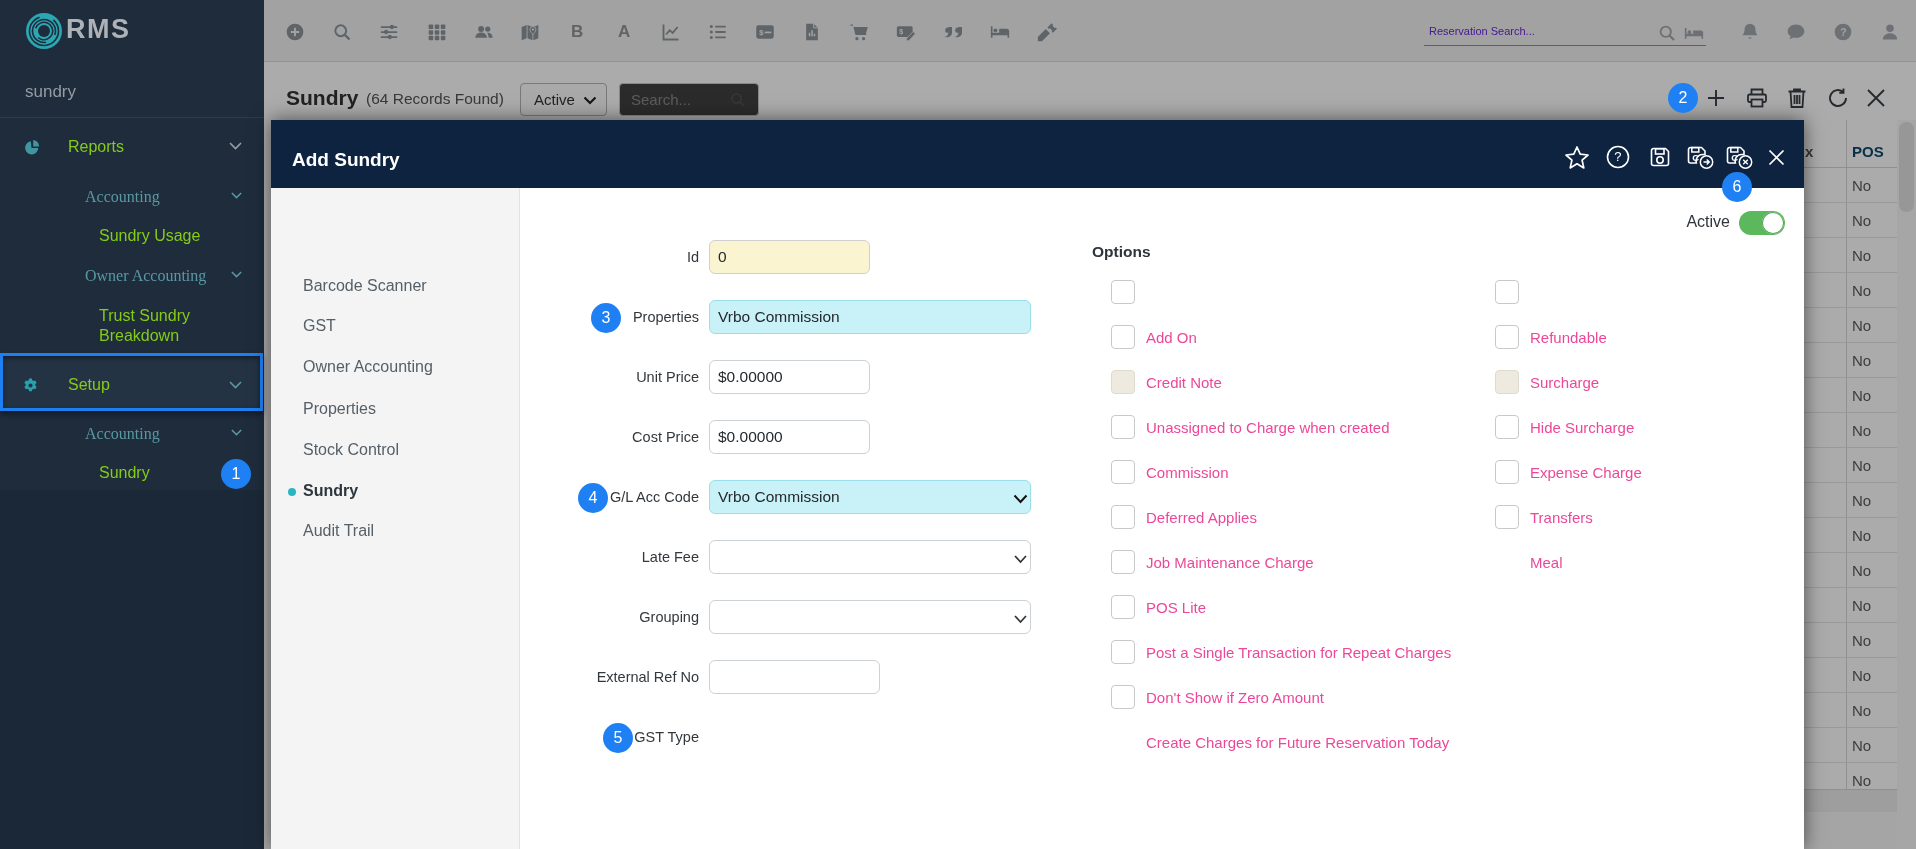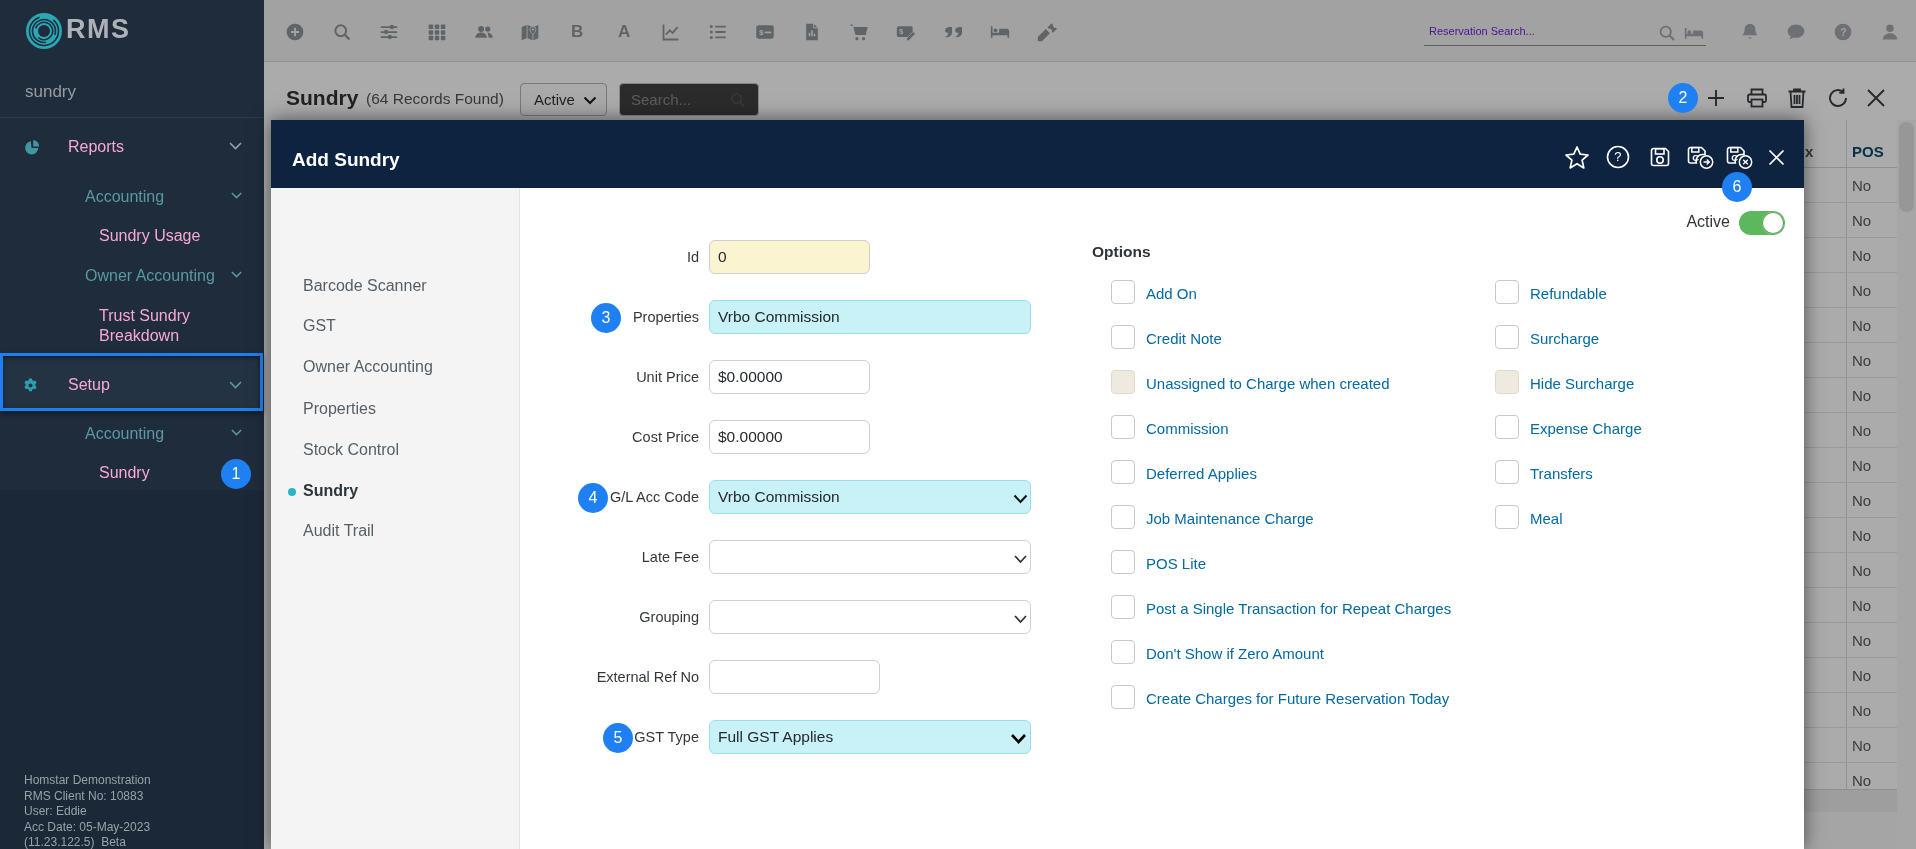--- a/index.html
+++ b/index.html
@@ -2,22 +2,22 @@
 <html><head>
 <meta charset="utf-8">
 <style>
 * { margin:0; padding:0; box-sizing:border-box; }
 html,body { width:1916px; height:849px; overflow:hidden; font-family:"Liberation Sans", sans-serif; }
 body { position:relative; background:#fff; }
 
 #sidebar { position:absolute; left:0; top:0; width:264px; height:849px; background:#1e2c3c; z-index:5; }
 #sb-sep { position:absolute; left:0; top:117px; width:264px; height:1px; background:#2c3b4b; }
 #sb-query { position:absolute; left:25px; top:82px; color:#959ca4; font-size:17px; }
-.sb-item { position:absolute; color:#f9a8d4; font-size:16px; }
-.sb-teal { color:#5a98a3; }
+.sb-item { position:absolute; color:#84cc16; font-size:16px; }
+.sb-teal { color:#5a98a3;font-family:Liberation Serif, serif; }
 .sbchev { position:absolute; }
 #rms-word { position:absolute; left:66px; top:14px; font-size:27px; font-weight:bold; color:#aeb2b6; letter-spacing:1.5px; }
 #setup-box { position:absolute; left:0px; top:353px; width:263px; height:58px; border:3px solid #1d7ff2; background:#243344; box-shadow:inset 0 2px 5px rgba(0,0,0,0.45), 0 3px 6px rgba(0,0,0,0.4); }
 #sb-bottom { position:absolute; left:24px; top:773px; color:#99a1a8; font-size:12px; line-height:15.5px; }
 #sb-dark { position:absolute; left:0; top:490px; width:264px; height:359px; background:#1b2837; }
 
 #content { position:absolute; left:264px; top:0; width:1652px; height:849px; background:#fff; }
 #toolbar { position:absolute; left:0; top:0; width:1652px; height:62px; background:#f2f2f2; border-bottom:1px solid #dcdcdc; }
 #pagehead { position:absolute; left:0; top:62px; width:1652px; height:58px; background:#ffffff; }
 #overlay { position:absolute; left:264px; top:0; width:1652px; height:849px; background:rgba(0,0,0,0.33); z-index:10; }
@@ -41,21 +41,21 @@
 #find span { position:absolute; left:10px; top:5px; font-size:16px; color:#b0b0b0; }
 .nav-item { position:absolute; left:32px; color:#565f66; font-size:16px; }
 .nav-act { color:#2e363d; font-weight:bold; }
 #nav-dot { position:absolute; left:17px; width:8px; height:8px; border-radius:50%; background:#2ab5c3; }
 
 .lbl { position:absolute; font-size:14.5px; color:#33383d; text-align:right; width:160px; }
 .inp { position:absolute; height:34px; border:1px solid #ccd1d5; border-radius:6px; background:#fff; font-size:15.5px; color:#24292e; line-height:32px; padding-left:8px; }
 .inp-y { background:#fbf4d0; border-color:#cfcfcf; }
 .inp-c { background:#c9f1f8; border-color:#9adee9; }
 
-.opt-lbl { position:absolute; font-size:15px; color:#0369a1; }
+.opt-lbl { position:absolute; font-size:15px; color:#ec4899;margin-top:44px; }
 .cb { position:absolute; width:24px; height:24px; border:1px solid #c9c9c9; border-radius:4px; background:#fff; }
 .cb-d { background:#eeeadf; border-color:#dfdbcc; }
 
 #toggle { position:absolute; left:1468px; top:91px; width:46px; height:24px; border-radius:12px; background:#5cb85c; }
 #toggle i { position:absolute; right:1px; top:1px; width:22px; height:22px; border-radius:50%; background:#fff; box-shadow:0 0 0 1px #54a754 inset; }
 
 .badge { position:absolute; background:#1f80f3; color:#fff; border-radius:50%; text-align:center; z-index:30; font-size:15px; }
 svg { display:block; }
 .ico { position:absolute; }
 .mh { position:absolute; }
@@ -308,21 +308,20 @@
     </svg>
   <div class="sb-item" style="left:68px;top:376px">Setup</div>
   <svg class="sbchev" style="left:229px;top:381px" width="13" height="8" viewBox="0 0 13 8">
       <path d="M1 1l5.5 5.5L12 1" stroke="#5a98a3" stroke-width="1.6" fill="none"></path>
     </svg>
   <div class="sb-item sb-teal" style="left:85px;top:425px">Accounting</div>
   <svg class="sbchev" style="left:231px;top:429px" width="11" height="7" viewBox="0 0 13 8">
       <path d="M1 1l5.5 5.5L12 1" stroke="#5a98a3" stroke-width="1.7" fill="none"></path>
     </svg>
   <div class="sb-item" style="left:99px;top:464px">Sundry</div>
-  <div id="sb-bottom">Homstar Demonstration<br>RMS Client No: 10883<br>User: Eddie<br>Acc Date: 05-May-2023<br>(11.23.122.5)&nbsp;&nbsp;Beta</div>
 </div>
 <div id="modal">
   <div id="m-head">
       <div id="m-title">Add Sundry</div>
     <svg class="mh" style="left:1293px;top:25px" width="26" height="25" viewBox="0 0 26 25">
         <path d="M13 2l3.2 7.2 7.8.8-5.9 5.2 1.7 7.7L13 18.8 6.2 22.9l1.7-7.7L2 10l7.8-.8z" fill="none" stroke="#fff" stroke-width="1.7" stroke-linejoin="round"></path>
       </svg>
     <svg class="mh" style="left:1335px;top:25px" width="24" height="24" viewBox="0 0 24 24">
         <circle cx="12" cy="12" r="10.5" fill="none" stroke="#fff" stroke-width="1.6"></circle>
         <text x="8.2" y="16.4" font-size="13" fill="#fff" font-family="Liberation Sans">?</text>
@@ -380,23 +379,20 @@
     </div>
   <div class="lbl" style="left:268px;top:489px">Grouping</div>
   <div class="inp" style="left:438px;top:480px;width:322px">
       <svg class="ico" style="left:304px;top:14px" width="13" height="9" viewBox="0 0 13 9">
         <path d="M1 1l5.5 6L12 1" stroke="#333" stroke-width="1.7" fill="none"></path>
       </svg>
     </div>
   <div class="lbl" style="left:268px;top:549px">External Ref No</div>
   <div class="inp" style="left:438px;top:540px;width:171px"></div>
   <div class="lbl" style="left:268px;top:609px">GST Type</div>
-  <div class="inp inp-c" style="left:438px;top:600px;width:322px">Full GST Applies<svg class="ico" style="left:300px;top:12px" width="17" height="12" viewBox="0 0 17 12">
-        <path d="M2 2l6.5 7L15 2" stroke="#000" stroke-width="2.6" fill="none"></path>
-      </svg></div>
 
   <div style="position:absolute;left:821px;top:123px;font-size:15.5px;font-weight:bold;color:#2f353a">Options</div>
   <div class="cb" style="left:840px;top:160px"></div>
     <div class="opt-lbl" style="left:875px;top:165px">Add On</div>
   <div class="cb" style="left:840px;top:205px"></div>
     <div class="opt-lbl" style="left:875px;top:210px">Credit Note</div>
   <div class="cb cb-d" style="left:840px;top:250px"></div>
     <div class="opt-lbl" style="left:875px;top:255px">Unassigned to Charge when created</div>
   <div class="cb" style="left:840px;top:295px"></div>
     <div class="opt-lbl" style="left:875px;top:300px">Commission</div>

